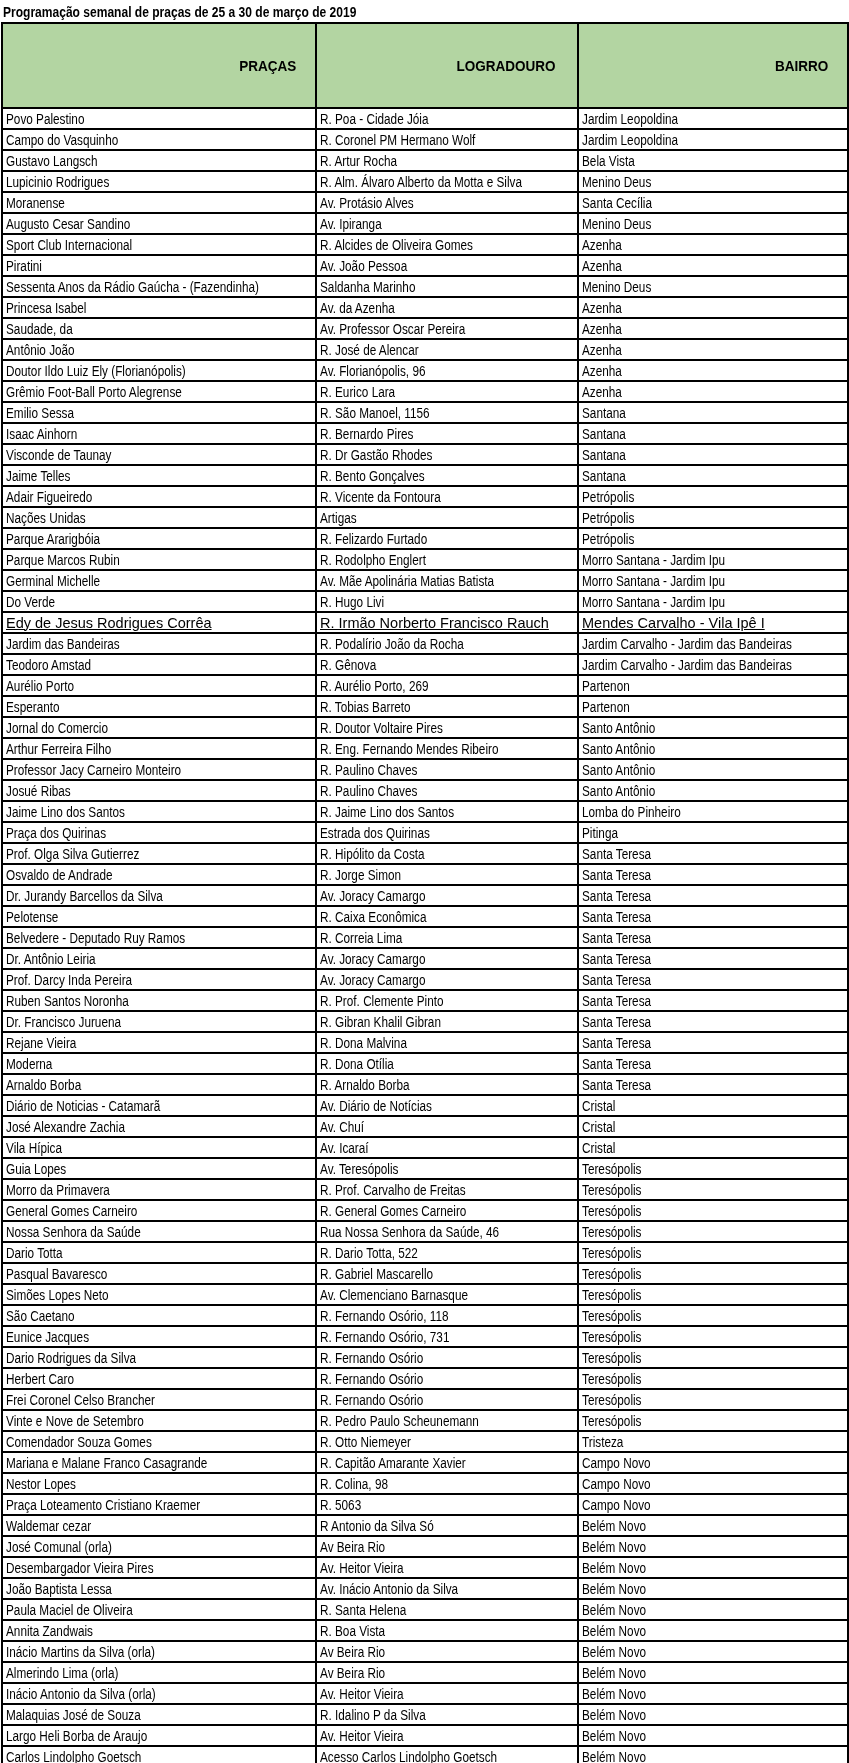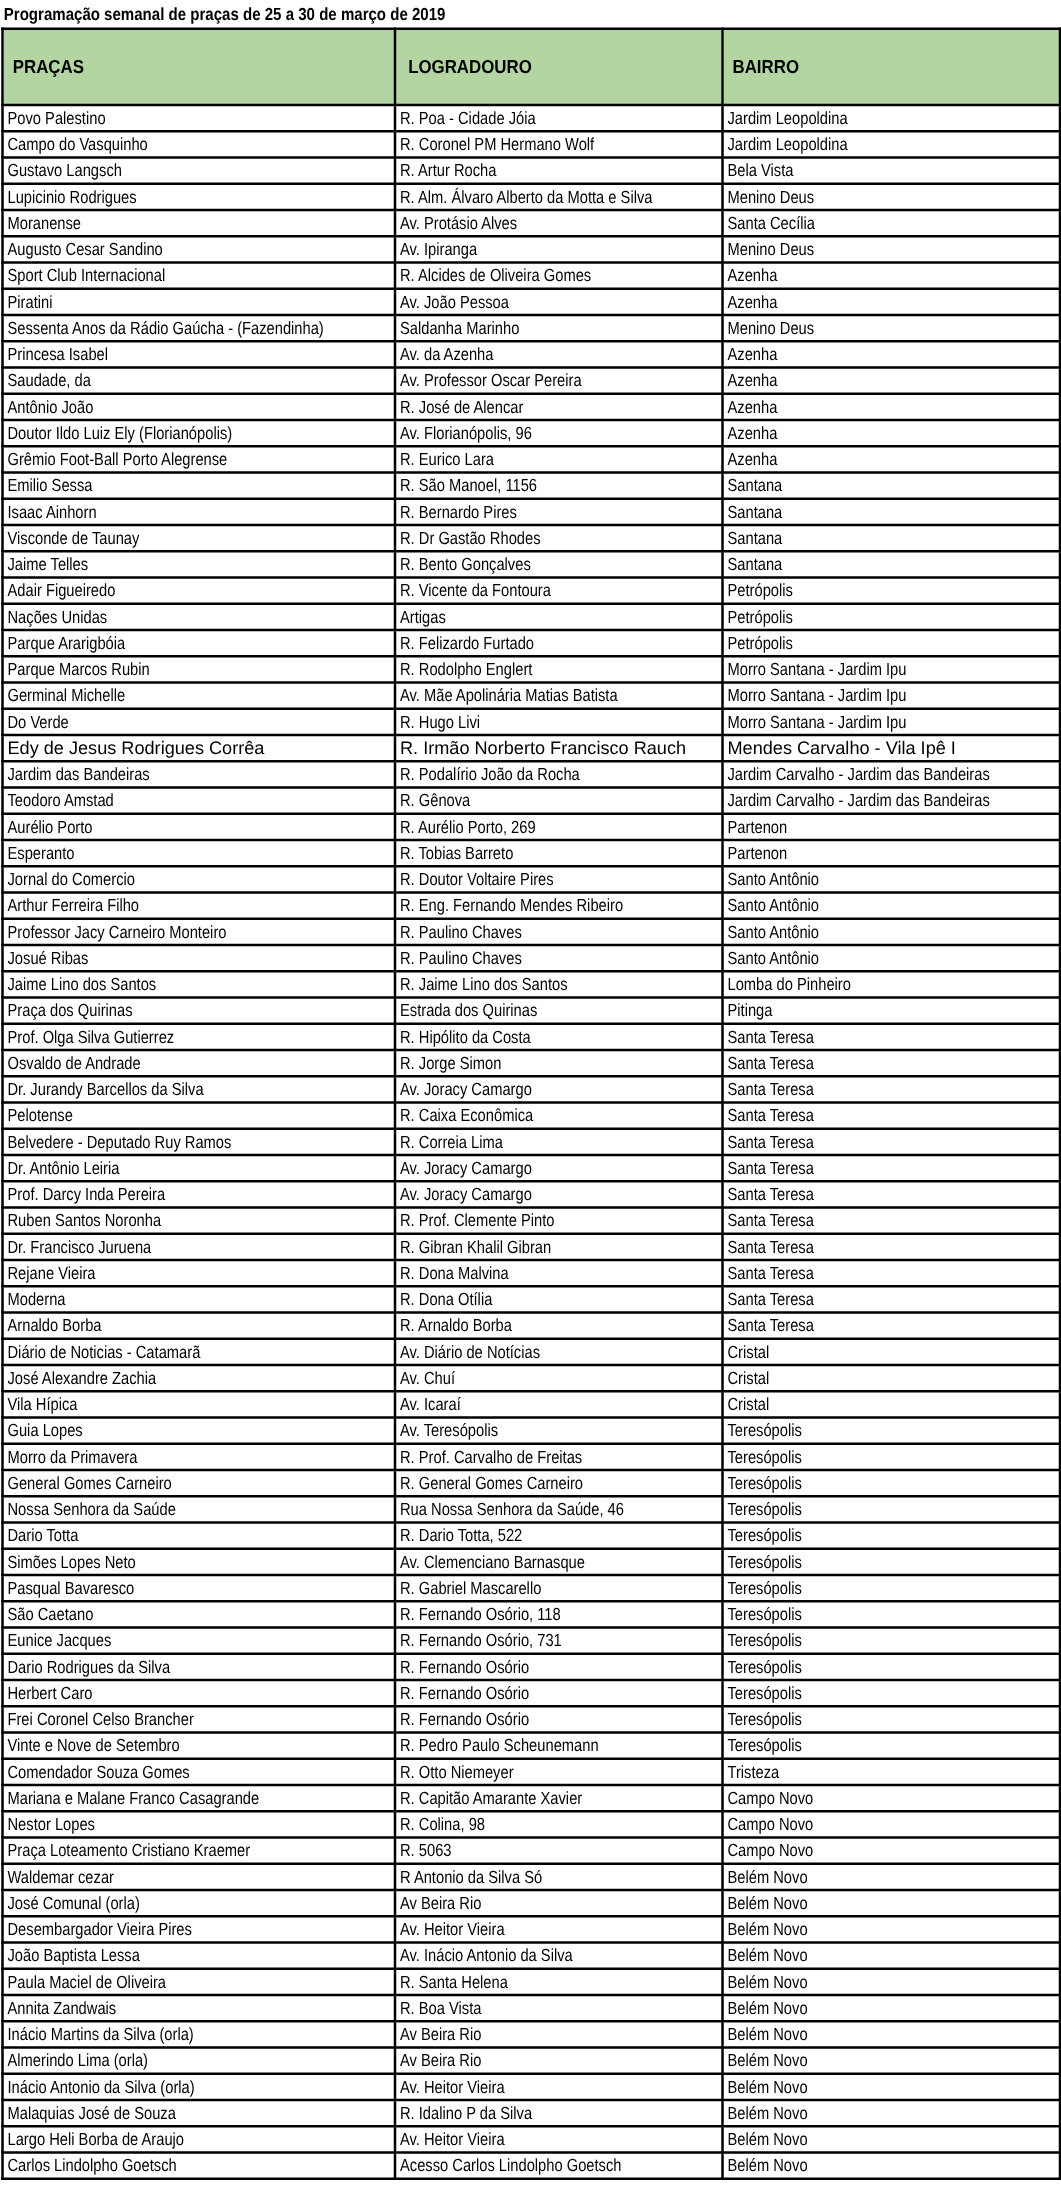--- a/index.html
+++ b/index.html
@@ -24,23 +24,23 @@
     margin-left: 1px;
     width: 846px;
   }
   .praca-table th, .praca-table td {
     border: 2px solid var(--border-color);
     overflow: hidden;
   }
   .praca-table th {
     background: var(--header-bg);
     height: 51px;
-    text-align: left;
+    text-align: right;
     vertical-align: middle;
-    padding: 4px;
+    padding: 16px;
     margin-top: 48px;
   }
   .praca-table th .ct {
     display: inline-block;
     transform: scaleX(0.9);
     transform-origin: 50% 50%;
     font-weight: bold;
     font-size: 15px;
     white-space: nowrap;
   }
@@ -53,20 +53,21 @@
     display: inline-block;
     transform: scaleX(0.84);
     transform-origin: 0 50%;
     font-size: 14px;
     line-height: 1;
     white-space: nowrap;
   }
   tr.alt-font .ct {
     transform: none;
     font-size: 14.5px;
+    text-decoration: underline;
   }
   col.c-praca { width: 314px; }
   col.c-logradouro { width: 262px; }
   col.c-bairro { width: 270px; }
 </style>
 </head>
 <body>
 
 <div class="title-bar">
   <span>Programação semanal de praças de 25 a 30 de março de 2019</span>
@@ -356,27 +357,27 @@
         <td><span class="ct">Nossa Senhora da Saúde</span></td>
         <td><span class="ct">Rua Nossa Senhora da Saúde, 46</span></td>
         <td><span class="ct">Teresópolis</span></td>
       </tr>
       <tr>
         <td><span class="ct">Dario Totta</span></td>
         <td><span class="ct">R. Dario Totta, 522</span></td>
         <td><span class="ct">Teresópolis</span></td>
       </tr>
       <tr>
+        <td><span class="ct">Pasqual Bavaresco</span></td>
+        <td><span class="ct">R. Gabriel Mascarello</span></td>
+        <td><span class="ct">Teresópolis</span></td>
+      </tr>
+      <tr>
         <td><span class="ct">Simões Lopes Neto</span></td>
         <td><span class="ct">Av. Clemenciano Barnasque</span></td>
-        <td><span class="ct">Teresópolis</span></td>
-      </tr>
-      <tr>
-        <td><span class="ct">Pasqual Bavaresco</span></td>
-        <td><span class="ct">R. Gabriel Mascarello</span></td>
         <td><span class="ct">Teresópolis</span></td>
       </tr>
       <tr>
         <td><span class="ct">São Caetano</span></td>
         <td><span class="ct">R. Fernando Osório, 118</span></td>
         <td><span class="ct">Teresópolis</span></td>
       </tr>
       <tr>
         <td><span class="ct">Eunice Jacques</span></td>
         <td><span class="ct">R. Fernando Osório, 731</span></td>

